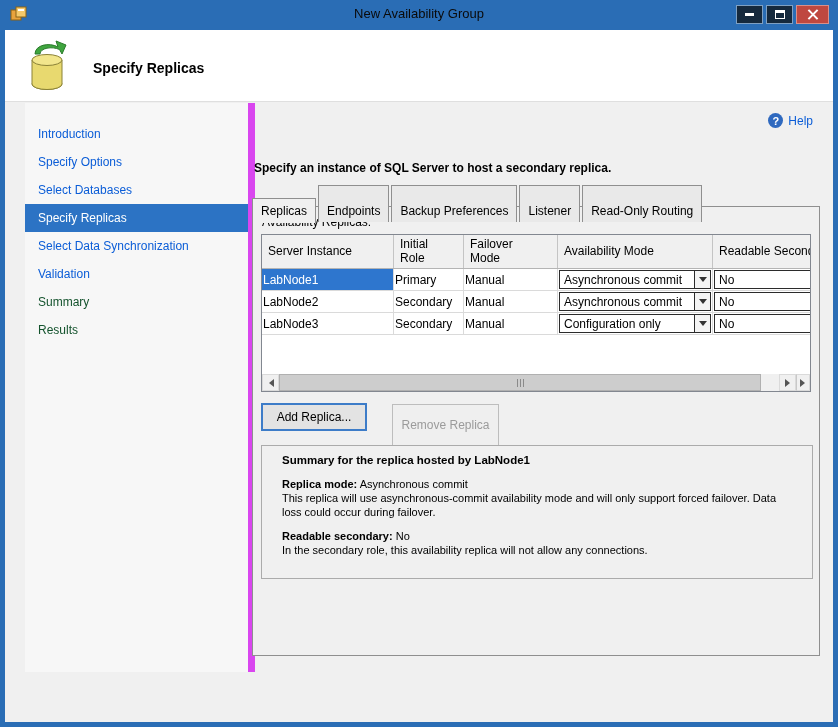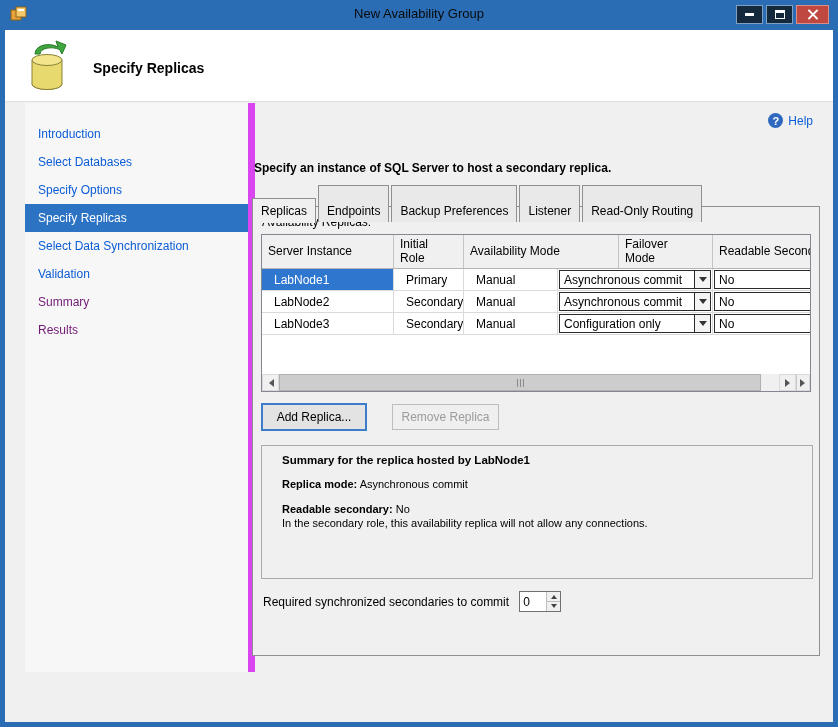--- a/index.html
+++ b/index.html
@@ -27,21 +27,21 @@
   .banner { position:absolute; top:0; left:0; right:0; height:72px; background:#FFFFFF; border-bottom:1px solid #DFDFDF; }
   .banner-icon { position:absolute; left:18px; top:8px; width:52px; height:58px; }
   .banner-title { position:absolute; left:88px; top:30px; font-size:14px; font-weight:bold; color:#000; }
 
   .main { position:absolute; top:73px; left:0; right:0; bottom:50px; }
 
   
   .sidebar { position:absolute; left:0; top:0; bottom:0; width:230px; background:#F7F7F7; border-right:7px solid #d946ef; padding-top:17px;margin-left:20px; }
   .side-item { height:28px; line-height:28px; padding-left:13px; font-size:12px; color:#0B5DD7; cursor:pointer; white-space:nowrap; }
   .side-item.active { background:#2C73C4; color:#FFFFFF; }
-  .side-item.disabled { color:#701a75; cursor:default; }
+  .side-item.disabled { color:#14532d; cursor:default; }
 
   
   .content { position:absolute; left:231px; top:0; right:0; bottom:0; }
 
   .help { position:absolute; top:10px; right:20px; display:flex; align-items:center; gap:5px; cursor:pointer; }
   .help-icon { width:15px; height:15px; border-radius:50%; background:#2F69BF; color:#fff; font-size:11px; font-weight:bold; display:flex; align-items:center; justify-content:center; }
   .help-label { color:#0B5DD7; font-size:12px; }
 
   .instruction { position:absolute; left:18px; top:58px; font-size:12px; font-weight:bold; color:#000; }
 
@@ -55,42 +55,42 @@
 
   
   .grid { position:absolute; left:8px; top:27px; width:550px; height:158px; border:1px solid #828790; background:#fff; overflow:hidden; }
   .grid-inner { width:660px; }
   .grow { display:flex; }
   .ghead { height:34px; background:#F0F0F0; border-bottom:1px solid #B4B4B4; }
   .gh { border-right:1px solid #C4C4C4; padding:2px 6px; font-size:12px; display:flex; align-items:center; line-height:1.15; }
   .gh .wrap46 { display:inline-block; width:46px; }
   .gh .wrap56 { display:inline-block; width:56px; }
   .gr { height:22px; border-bottom:1px solid #DADADA; background:#fff; }
-  .gc { border-right:1px solid #DADADA; font-size:12px; display:flex; align-items:center; padding:0 12px; overflow:hidden; white-space:nowrap; }
+  .gc { border-right:1px solid #DADADA; font-size:12px; display:flex; align-items:center; padding:0 1px; overflow:hidden; white-space:nowrap; }
   .gc.sel { background:#2E76CE; color:#fff; }
   .c1 { width:132px; } .c2 { width:70px; } .c3 { width:94px; } .c4 { width:155px; } .c5 { width:209px; }
   .combo-cell { padding:1px; }
   .combo { display:flex; align-items:center; width:100%; height:19px; border:1px solid #2B2B2B; background:#fff; cursor:pointer; }
   .combo-text { flex:1; padding-left:4px; font-size:12px; overflow:hidden; white-space:nowrap; }
   .combo-dd { width:16px; align-self:stretch; border-left:1px solid #2B2B2B; display:flex; align-items:center; justify-content:center; background:#F4F4F4; }
   .tri-down { width:0; height:0; border:4px solid transparent; border-top:5px solid #333; margin-top:4px; }
   .tri-left { width:0; height:0; border:4px solid transparent; border-right:5px solid #555; margin-left:-3px; }
   .tri-right { width:0; height:0; border:4px solid transparent; border-left:5px solid #555; margin-right:-3px; }
 
   .hscroll { position:absolute; left:0; bottom:0; width:548px; height:17px; background:#F0F0F0; }
   .sb-btn { position:absolute; top:0; width:17px; height:17px; display:flex; align-items:center; justify-content:center; background:#F0F0F0; border:1px solid #DADADA; cursor:pointer; }
   .sb-left { left:0; }
   .sb-right { right:14px; }
   .sb-corner { right:0; width:14px; border-left:1px solid #C8C8C8; }
   .sb-thumb { position:absolute; left:17px; top:0; width:482px; height:17px; background:#CDCDCD; border:1px solid #B0B0B0; display:flex; align-items:center; justify-content:center; gap:2px; cursor:pointer; }
   .grip { width:1px; height:8px; background:#8A8A8A; }
 
   
   .add-btn { position:absolute; left:8px; top:196px; width:106px; height:28px; font-size:12px; font-family:"Liberation Sans", sans-serif; background:#E3E3E3; border:2px solid #3D7CC8; cursor:pointer; }
-  .remove-btn { position:absolute; left:139px; top:197px; width:107px; height:26px; font-size:12px; font-family:"Liberation Sans", sans-serif; background:#EFEFEF; border:1px solid #BDBDBD; color:#9B9B9B; }
+  .remove-btn { position:absolute; left:139px; top:197px; width:107px; height:42px; font-size:12px; font-family:"Liberation Sans", sans-serif; background:#EFEFEF; border:1px solid #BDBDBD; color:#9B9B9B; }
 
   
   .summary { position:absolute; left:8px; top:238px; width:552px; height:134px; border:1px solid #ABABAB; background:#F0F0F0; padding:8px 20px; font-size:11px; color:#000; }
   .summary-title { font-weight:bold; font-size:11.5px; margin-bottom:12px; }
   .sum-para { margin-bottom:11px; line-height:1.25; }
   .sum-label { font-weight:bold; }
 
   
   .secondaries { position:absolute; left:10px; top:384px; display:flex; align-items:center; font-size:12px; }
   .spin { margin-left:10px; width:42px; height:21px; border:1px solid #707070; background:#fff; display:flex; }
@@ -145,22 +145,22 @@
           <ellipse cx="24" cy="22" rx="15" ry="5.5" fill="#F2E68C" stroke="#8A8136"></ellipse>
         </svg>
       </span>
       <span class="banner-title">Specify Replicas</span>
     </div>
 
     <div class="main">
 
       <div class="sidebar">
         <div class="side-item">Introduction</div>
+        <div class="side-item">Specify Options</div>
         <div class="side-item">Select Databases</div>
-        <div class="side-item">Specify Options</div>
         <div class="side-item active">Specify Replicas</div>
         <div class="side-item">Select Data Synchronization</div>
         <div class="side-item">Validation</div>
         <div class="side-item disabled">Summary</div>
         <div class="side-item disabled">Results</div>
       </div>
 
       <div class="content">
 
         <div class="help">
@@ -185,25 +185,25 @@
           <div class="grid">
             <div class="grid-inner">
 
               <div class="grow ghead">
                 <div class="gh c1">
                     <span>Server Instance</span>
                   </div>
                 <div class="gh c2">
                     <span class="wrap46">Initial Role</span>
                   </div>
+                <div class="gh c3">
+                    <span class="wrap56">Failover Mode</span>
+                  </div>
                 <div class="gh c4">
                     <span>Availability Mode</span>
-                  </div>
-                <div class="gh c3">
-                    <span class="wrap56">Failover Mode</span>
                   </div>
                 <div class="gh c5">
                     <span>Readable Secondary</span>
                   </div>
               </div>
 
               <div class="grow gr">
                 <div class="gc c1 sel">LabNode1</div>
                 <div class="gc c2">Primary</div>
                 <div class="gc c3">Manual</div>
@@ -283,41 +283,28 @@
             </div>
           </div>
 
           <button class="add-btn">Add Replica...</button>
           <button class="remove-btn" disabled="">Remove Replica</button>
 
           <div class="summary">
             <div class="summary-title">Summary for the replica hosted by LabNode1</div>
             <div class="sum-para">
               <span class="sum-label">Replica mode:</span><span> Asynchronous commit</span><br>
+              <span>This replica will use asynchronous-commit availability mode and will only support forced failover. Data loss could occur during failover.</span>
             </div>
             <div class="sum-para">
               <span class="sum-label">Readable secondary:</span><span> No</span><br>
               <span>In the secondary role, this availability replica will not allow any connections.</span>
             </div>
           </div>
 
-          <div class="secondaries">
-            <span>Required synchronized secondaries to commit</span>
-            <span class="spin">
-              <input class="spin-input" value="0" style="">
-              <span class="spin-btns">
-                <span class="spin-up">
-                    <span class="tri-up-s"></span>
-                  </span>
-                <span class="spin-down">
-                    <span class="tri-down-s"></span>
-                  </span>
-              </span>
-            </span>
-          </div>
 
         </div>
       </div>
     </div>
 
 
   </div>
 </div>
 
 </body></html>

